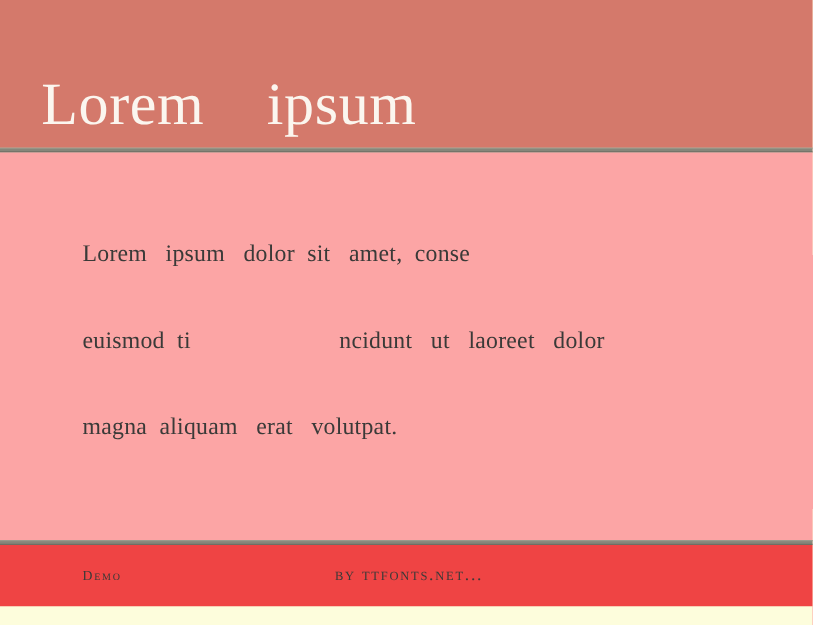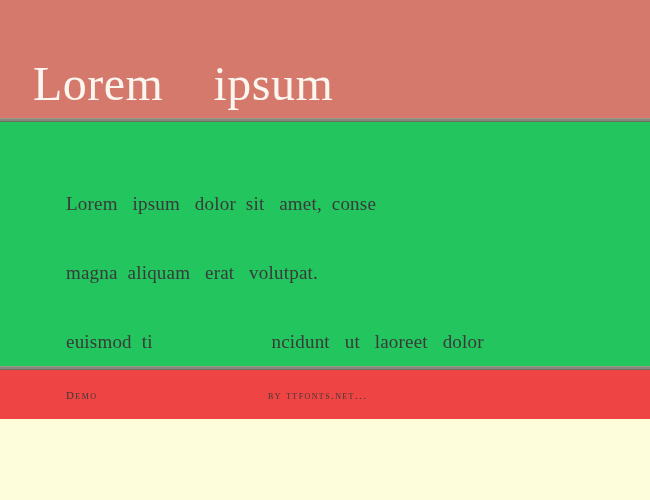--- a/index.html
+++ b/index.html
@@ -11,21 +11,21 @@
     width: 650px;
     height: 500px;
     overflow: hidden;
     background: #fdfddc;
     font-family: "Liberation Serif", "DejaVu Serif", serif;
   }
 
   .page {
     position: relative;
     width: 650px;
-    height: 419px;
+    height: 485px;
     box-sizing: border-box;
     display: flex;
     flex-direction: column;
     background: #fdfddc;
   }
 
   
   .header {
     position: relative;
     height: 118px;
@@ -54,21 +54,21 @@
     background: #86867a;
     border-top: 1px solid #9a9a8c;
     border-bottom: 1px solid #6f6f64;
     box-sizing: border-box;
   }
 
   
   .body-area {
     position: relative;
     flex: 1 1 auto;
-    background: #22c55e;
+    background: #fca5a5;
     padding: 24px 4px 12px 66px;
     box-sizing: border-box;
     overflow: hidden;
   }
 
   .specimen {
     margin: 0;
     color: #3a3a38;
     font-family: "Liberation Serif", "DejaVu Serif", serif;
     font-size: 19px;
@@ -105,42 +105,42 @@
     white-space: pre;
   }
 
   .footer-center {
     position: absolute;
     left: 268px;
     top: 50%;
     transform: translateY(-50%);
     color: #3a3a38;
     font-family: "Liberation Serif", "DejaVu Serif", serif;
-    font-size: 11px;
+    font-size: 14px;
     font-variant: small-caps;
     letter-spacing: 1.4px;
     white-space: pre;
   }
 </style>
 </head>
 <body>
 
 <div class="page">
 
   <div class="header">
     <h1 class="header-title">Lorem    ipsum</h1>
   </div>
 
   <div class="rule"></div>
 
   <div class="body-area">
     <div class="specimen">
       <span class="line">Lorem   ipsum   dolor  sit   amet,  conse</span>
+      <span class="line">euismod  ti                        ncidunt   ut   laoreet   dolor</span>
       <span class="line">magna  aliquam   erat   volutpat.</span>
-      <span class="line">euismod  ti                        ncidunt   ut   laoreet   dolor</span>
     </div>
   </div>
 
   <div class="rule"></div>
 
   <div class="footer">
     <span class="footer-left">Demo</span>
     <span class="footer-center">by ttfonts.net...</span>
   </div>
 

